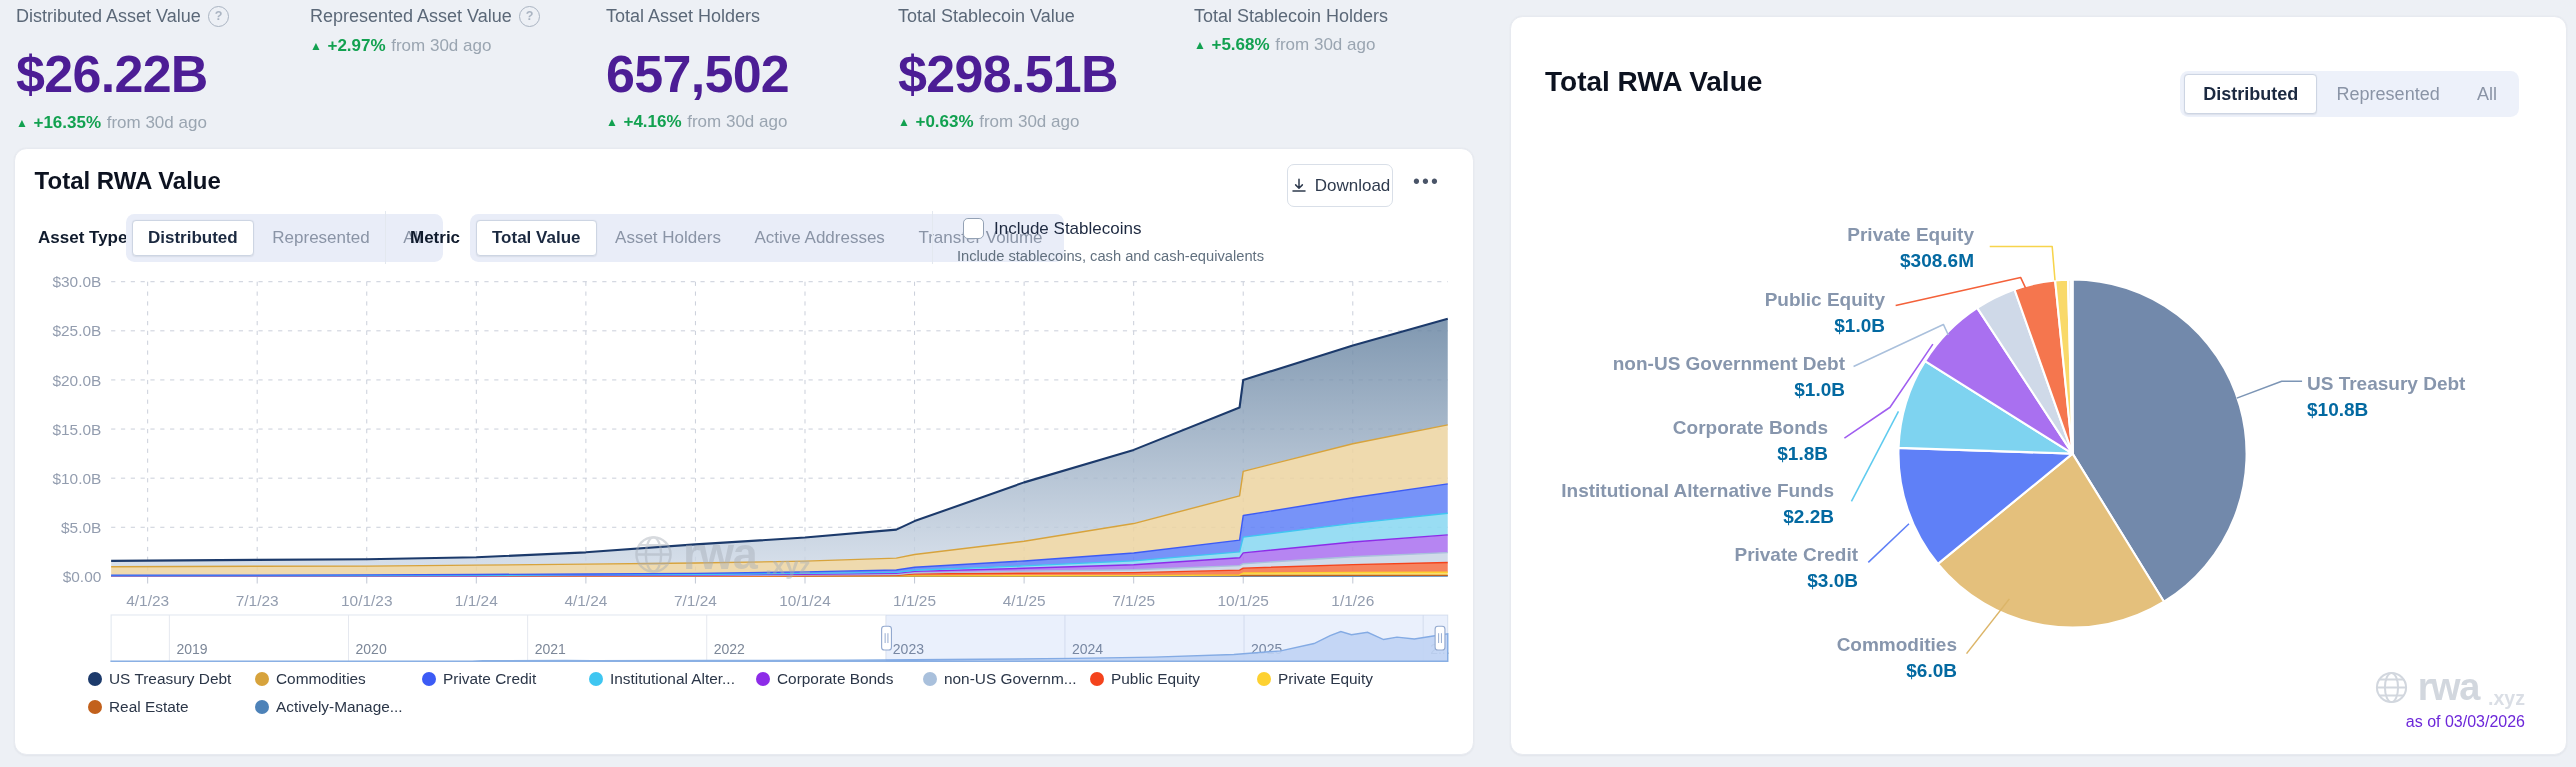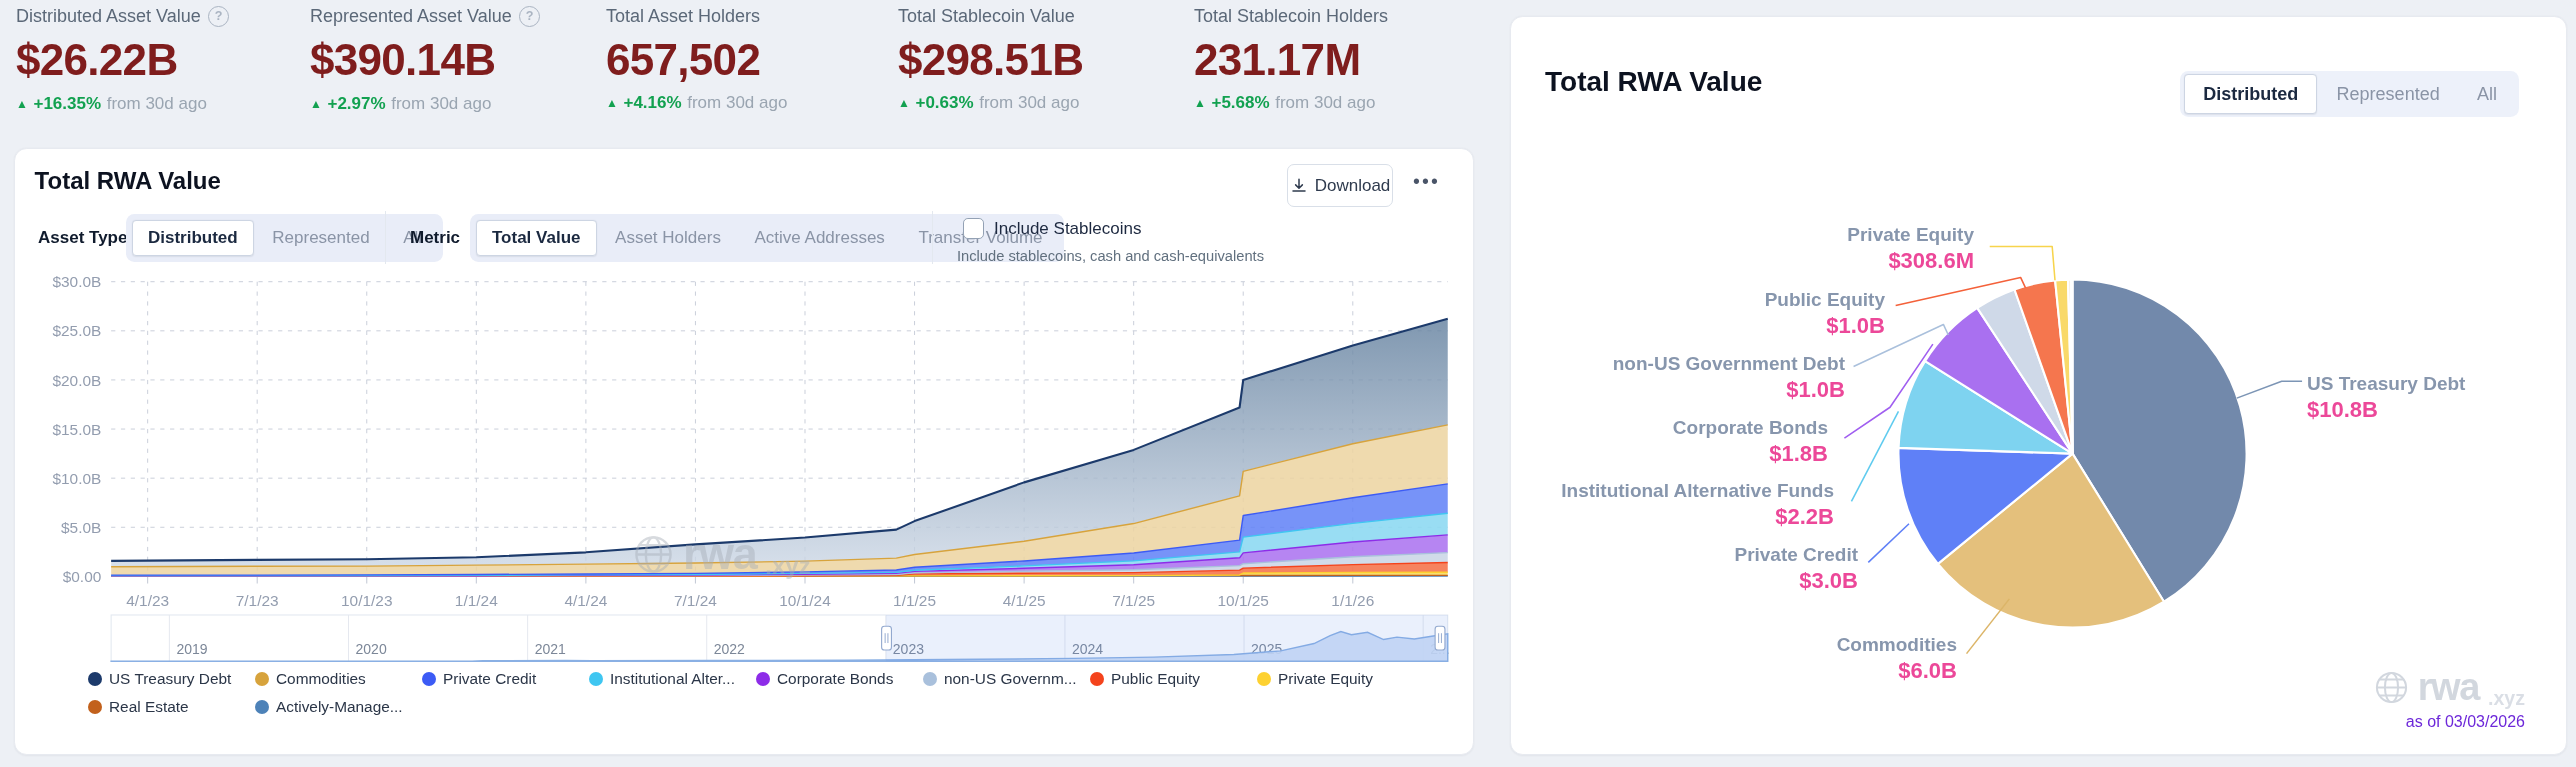--- a/index.html
+++ b/index.html
@@ -4,21 +4,21 @@
 <style>
   html,body{margin:0;padding:0;background:#edf0f5;font-family:"Liberation Sans",sans-serif;}
   .page{position:relative;width:2576px;height:768px;background:#edf0f5;overflow:hidden;}
   .card{position:absolute;background:#fff;border:0.7px solid #e7eaf0;border-radius:12.6px;box-shadow:0 0.7px 2.1px rgba(16,24,40,.05);}
 
   
   .stat{position:absolute;top:5.6px;}
   .stat-label{display:flex;align-items:flex-start;gap:7px;font-size:18px;color:#5b6878;}
   .help{width:19.6px;height:19.6px;border:1.4px solid #aab4c2;border-radius:50%;color:#aab4c2;
         font-size:12.6px;display:flex;align-items:center;justify-content:center;font-weight:700;}
-  .stat-value{margin-top:8px;font-size:44px;font-weight:700;color:#7f1d1d;letter-spacing:-0.7px;}
+  .stat-value{margin-top:17px;font-size:52px;font-weight:700;color:#4c1d95;letter-spacing:-0.7px;}
   .stat-delta{margin-top:8.4px;font-size:17px;color:#9aa5b1;display:flex;align-items:center;gap:5.6px;}
   .up{color:#12a150;font-size:12px;}
   .pct{color:#12a150;font-weight:700;}
 
   
   #left-card{left:14px;top:148px;width:1458px;height:605px;}
   .card-title{position:absolute;left:19.6px;top:18px;font-size:24px;font-weight:700;color:#0c1220;}
   .dl-btn{position:absolute;left:1272px;top:15.4px;width:104px;height:41px;border:0.7px solid #d9dfe8;border-radius:7px;
           background:#fff;display:flex;align-items:center;justify-content:center;gap:7px;font-size:17px;color:#2f3b4e;cursor:pointer;}
   .more-btn{position:absolute;left:1398px;top:21px;font-size:19.6px;letter-spacing:2.1px;color:#4a5568;cursor:pointer;}
@@ -42,21 +42,21 @@
   #left-wm{position:absolute;left:618px;top:379px;opacity:.45;align-items:center;}
 
   
   #right-card{left:1510px;top:16px;width:1055px;height:737px;}
   #right-title{position:absolute;left:34px;top:49px;font-size:28px;font-weight:700;color:#0c1220;}
   #right-tabs{position:absolute;left:669px;top:54px;height:46px;background:#edf1fa;border-radius:8.4px;display:flex;align-items:center;padding:0 4.2px;gap:1.4px;box-sizing:border-box;}
   #right-tabs .seg-opt{font-size:18px;padding:8.4px 18px;}
   .pie-label{position:absolute;text-align:right;}
   .pie-label.left-align{text-align:left;}
   .pl-name{font-size:19px;color:#8796ad;font-weight:600;line-height:24px;}
-  .pl-value{font-size:22px;color:#ec4899;font-weight:700;line-height:28px;}
+  .pl-value{font-size:19px;color:#0369a1;font-weight:700;line-height:28px;}
   #right-wm{position:absolute;right:41px;top:647px;opacity:.75;align-items:center;}
   #right-wm .wm-rwa{font-size:38px;color:#c3cad4;}
   #right-wm .wm-xyz{font-size:19.6px;color:#ced4dd;}
   #as-of{position:absolute;right:41px;top:696px;font-size:16px;color:#6d28d9;}
   svg{position:absolute;left:0;top:0;}
   text{font-family:"Liberation Sans",sans-serif;}
 </style>
 </head>
 <body>
 
@@ -72,21 +72,20 @@
       <span class="up">▲</span>
       <span class="pct">+16.35%</span>
       <span>from 30d ago</span>
     </div>
   </div>
   <div class="stat" style="left:310px">
     <div class="stat-label">
       <span>Represented Asset Value</span>
       <span class="help">?</span>
     </div>
-    <div class="stat-value">$390.14B</div>
     <div class="stat-delta">
       <span class="up">▲</span>
       <span class="pct">+2.97%</span>
       <span>from 30d ago</span>
     </div>
   </div>
   <div class="stat" style="left:606px">
     <div class="stat-label">
       <span>Total Asset Holders</span>
     </div>
@@ -105,21 +104,20 @@
     <div class="stat-delta">
       <span class="up">▲</span>
       <span class="pct">+0.63%</span>
       <span>from 30d ago</span>
     </div>
   </div>
   <div class="stat" style="left:1194px">
     <div class="stat-label">
       <span>Total Stablecoin Holders</span>
     </div>
-    <div class="stat-value">231.17M</div>
     <div class="stat-delta">
       <span class="up">▲</span>
       <span class="pct">+5.68%</span>
       <span>from 30d ago</span>
     </div>
   </div>
 
   <div class="card" id="left-card">
     <div class="card-title">Total RWA Value</div>
 

